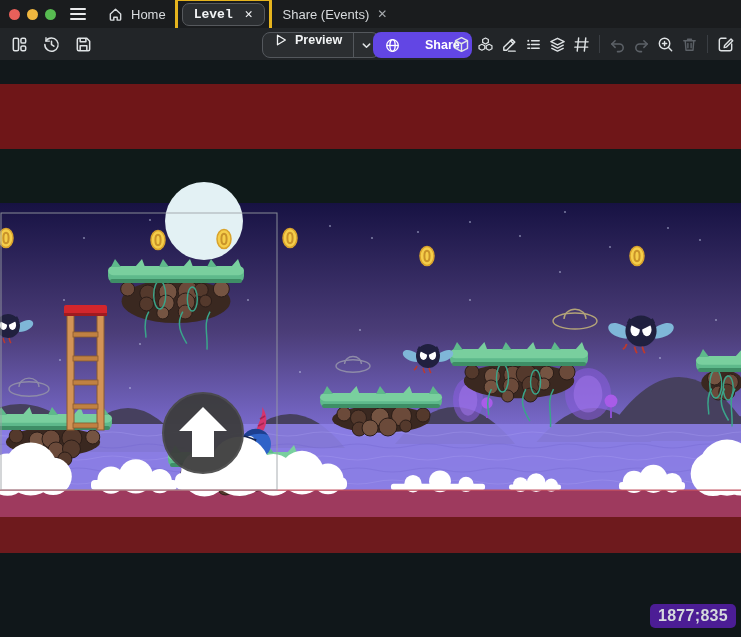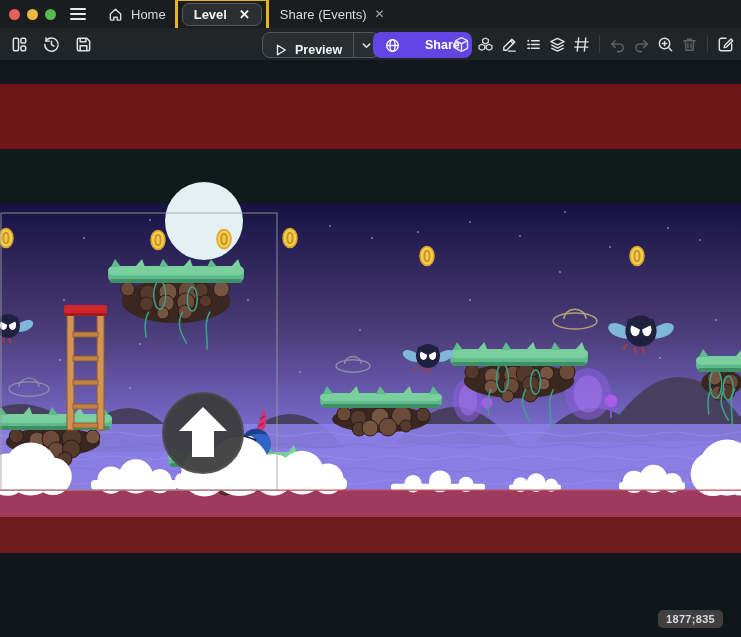--- a/index.html
+++ b/index.html
@@ -9,38 +9,38 @@
   
   .tabbar{position:absolute;top:0;left:0;width:741px;height:28px;background:#1a1c1e;display:flex;align-items:center;z-index:5;}
   .lights{display:flex;gap:7px;margin-left:9px;}
   .light{width:11px;height:11px;border-radius:50%;}
   .burger{margin-left:14px;display:flex;flex-direction:column;gap:3px;cursor:pointer;}
   .burger span{display:block;width:16px;height:2px;background:#e9eaeb;border-radius:1px;}
   .tab{display:flex;align-items:center;gap:8px;color:#d8dbde;font-size:13px;padding:0 8px;height:100%;cursor:pointer;}
   .tab .close{color:#a7abaf;font-size:12px;line-height:1;}
   .tab-home{margin-left:14px;}
   .tab-active-wrap{position:relative;margin:0 10px 0 8px;}
-  .tab-active{position:relative;display:flex;align-items:center;gap:12px;height:21px;padding:0 11px;background:#2b2e31;border:1px solid #56595d;border-radius:7px;color:#f2f4f5;font-size:13px;font-weight:bold;cursor:pointer;}
+  .tab-active{position:relative;display:flex;align-items:center;gap:12px;height:21px;padding:0 11px;background:#2b2e31;border:1px solid #56595d;border-radius:7px;color:#f2f4f5;font-size:13px;font-weight:bold;cursor:pointer;font-family:Liberation Mono, monospace;}
   .tab-highlight{position:absolute;left:-7px;right:-7px;top:-5px;bottom:-5px;border:3px solid #e6b41e;border-radius:3px;pointer-events:none;}
 
   
   .toolbar{position:absolute;top:28px;left:0;width:741px;height:32px;background:#222528;z-index:5;}
   .tb-left{position:absolute;left:8px;top:0;height:32px;display:flex;align-items:center;gap:9px;}
   .tb-right{position:absolute;right:4px;top:0;height:32px;display:flex;align-items:center;gap:1px;}
   .icon-btn{width:23px;height:24px;display:flex;align-items:center;justify-content:center;color:#dfe3e5;cursor:pointer;border-radius:4px;}
   .icon-btn.dim{color:#5c6167;}
   .tb-divider{width:1px;height:18px;background:#3a3e43;margin:0 5px;}
   .btn-preview{position:absolute;left:262px;top:4px;height:24px;display:flex;align-items:stretch;background:#2b2e31;border:1px solid #54585d;border-radius:8px;color:#f2f4f5;overflow:hidden;}
-  .btn-preview .main{display:flex;align-items:flex-end;gap:7px;padding:0 11px;font-size:12.5px;font-weight:bold;cursor:pointer;}
+  .btn-preview .main{display:flex;align-items:flex-start;gap:7px;padding:0 11px;font-size:12.5px;font-weight:bold;cursor:pointer;}
   .btn-preview .caret{display:flex;align-items:center;padding:0 7px;border-left:1px solid #54585d;cursor:pointer;}
   .btn-share{position:absolute;left:373px;top:4px;height:26px;display:flex;align-items:center;gap:25px;padding:0 12px;border-radius:8px;border:none;color:#fff;font-size:12.5px;font-weight:bold;cursor:pointer;font-family:"Liberation Sans",sans-serif;}
 
   
   .canvas{position:absolute;top:60px;left:0;width:741px;height:577px;}
-  .coords{position:absolute;right:18px;bottom:9px;background:#404040;color:#d6dadd;font-size:11px;font-weight:bold;padding:3px 8px;border-radius:5px;letter-spacing:.3px;}
+  .coords{position:absolute;right:5px;bottom:9px;background:#4c1d95;color:#d6dadd;font-size:16px;font-weight:bold;padding:3px 8px;border-radius:5px;letter-spacing:.3px;}
 </style>
 </head>
 <body>
 
 <div class="app">
 
   <div class="tabbar">
     <div class="lights">
       <div class="light" id="light-close" style="background: rgb(232, 96, 90);"></div>
       <div class="light" id="light-min" style="background: rgb(240, 183, 63);"></div>

